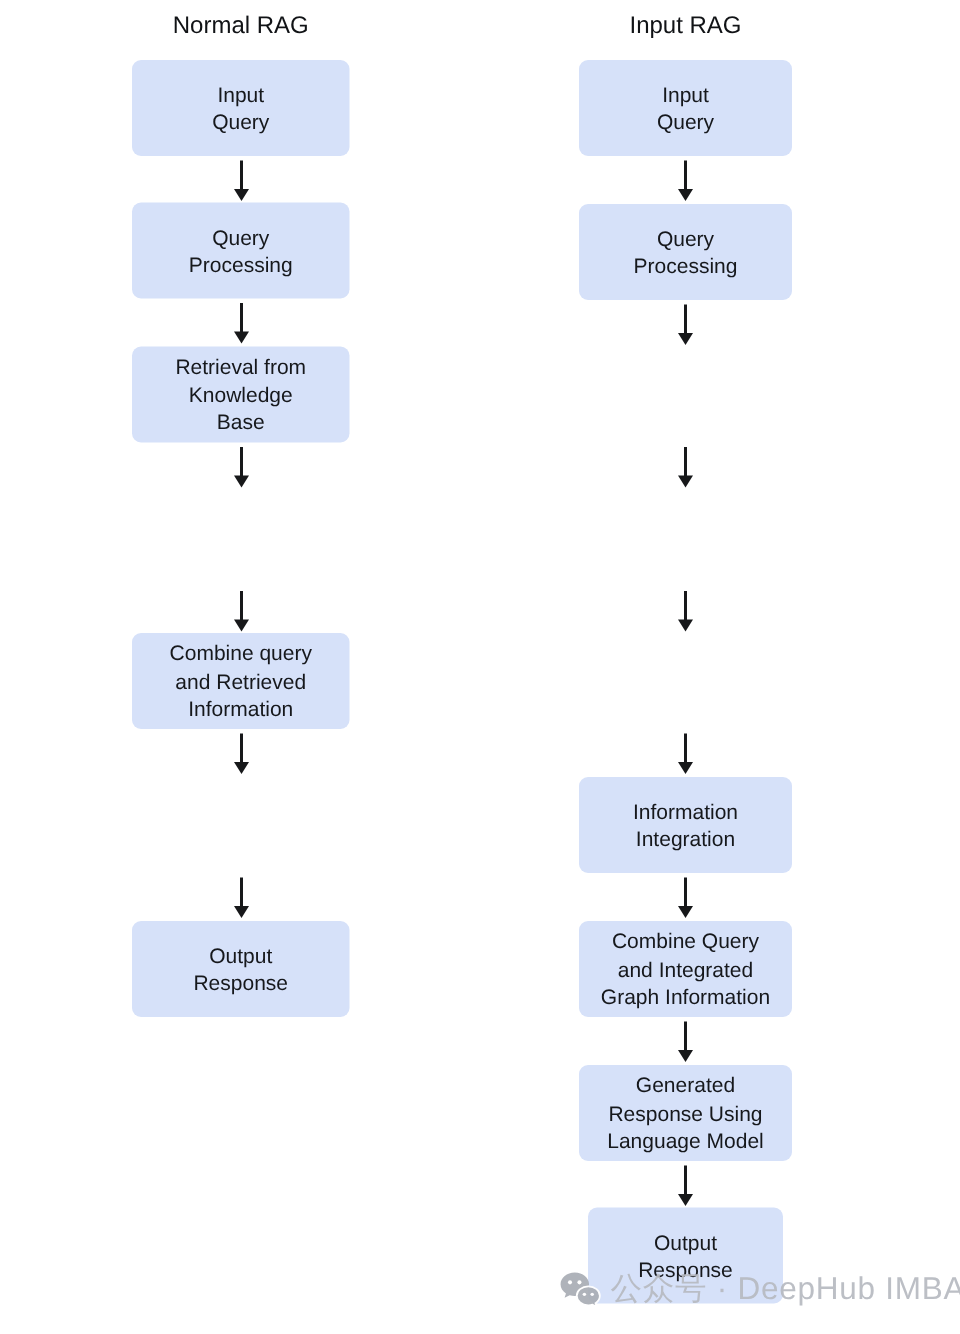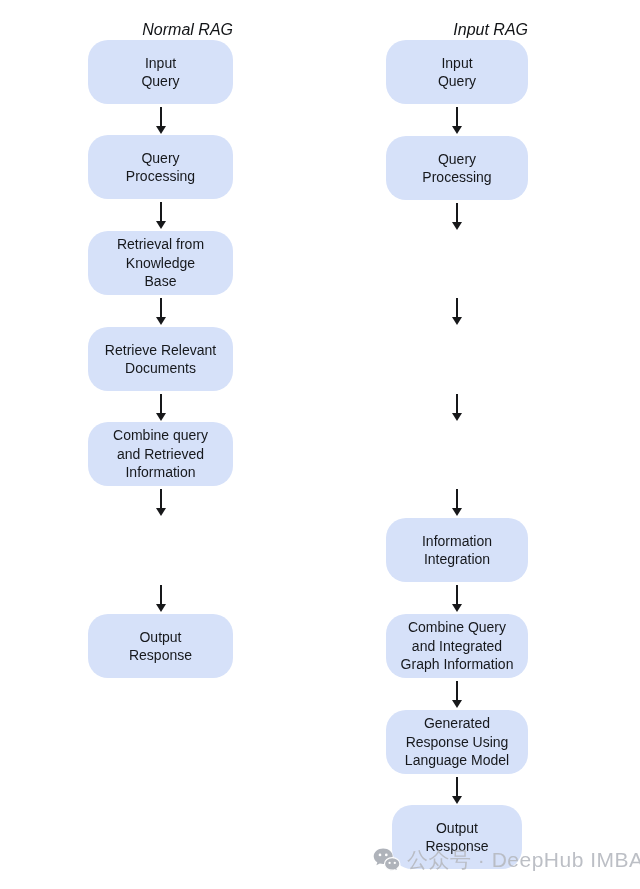--- a/index.html
+++ b/index.html
@@ -17,38 +17,37 @@
   }
   .column {
     position: absolute;
     top: 0;
     height: 100%;
   }
   .column.left  { left: 88px;  width: 145px; }
   .column.right { left: 386px; width: 142px; }
   .col-title {
     position: absolute;
-    top: 19px;
+    top: 7px;
     left: 0;
     right: 0;
-    text-align: right;
+    text-align: center;
     font-size: 16px;
     font-weight: 500;
     color: #111316;
     line-height: 22px;
     white-space: nowrap;
-    font-style: italic;
   }
   .node {
     position: absolute;
     left: 0;
     right: 0;
     height: 64px;
     background: #d6e1f9;
-    border-radius: 20px;
+    border-radius: 6px;
     display: flex;
     align-items: center;
     justify-content: center;
     text-align: center;
     font-size: 14px;
     line-height: 18.5px;
     color: #16181c;
     white-space: pre-line;
     padding: 1px 3px;
     box-sizing: border-box;
@@ -106,22 +105,20 @@
 
     <div class="node" style="top:135px">Query
 Processing</div>
     <div class="arrow" style="top:202px"></div>
 
     <div class="node" style="top:231px">Retrieval from
 Knowledge
 Base</div>
     <div class="arrow" style="top:298px"></div>
 
-    <div class="node" style="top:327px">Retrieve Relevant
-Documents</div>
     <div class="arrow" style="top:394px"></div>
 
     <div class="node" style="top:422px">Combine query
 and Retrieved
 Information</div>
     <div class="arrow" style="top:489px"></div>
 
     <div class="arrow" style="top:585px"></div>
 
     <div class="node" style="top:614px">Output

